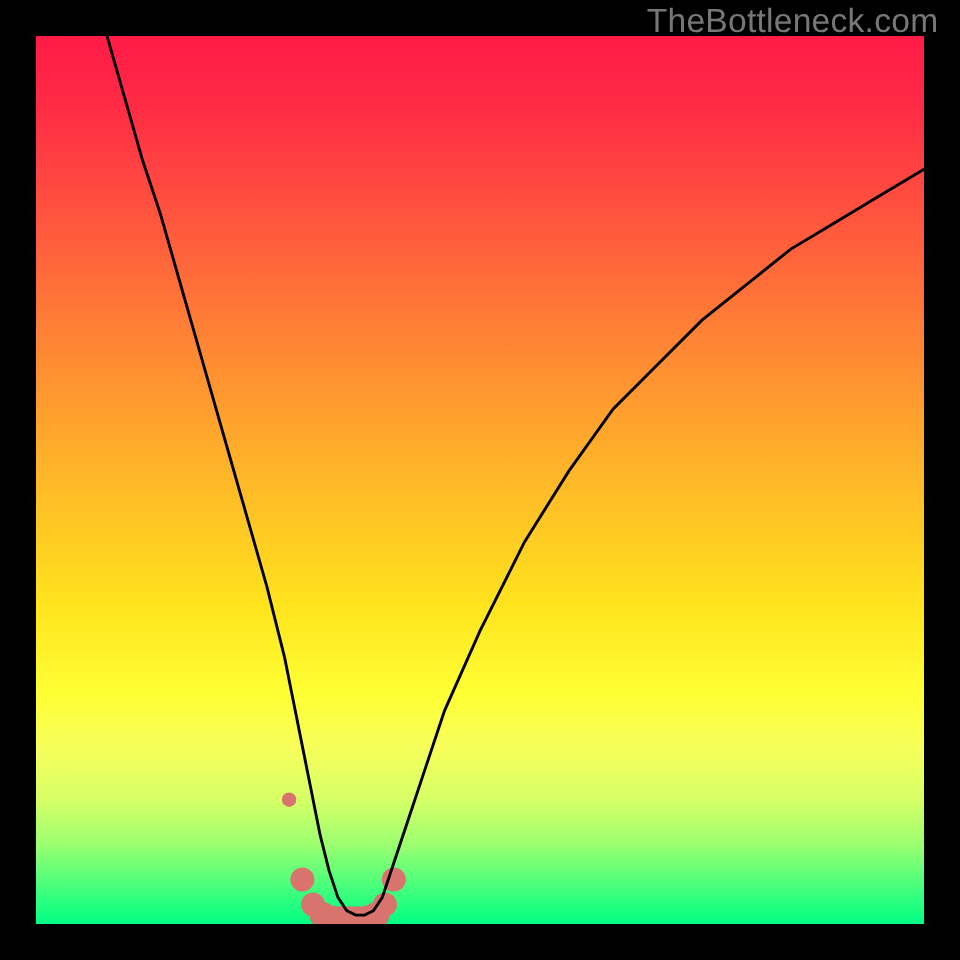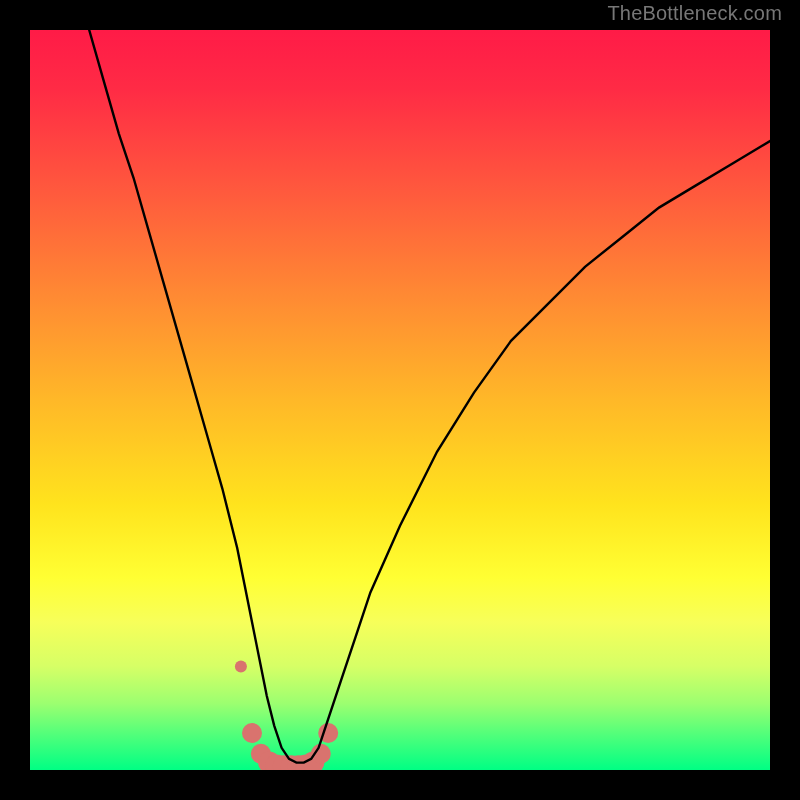--- a/index.html
+++ b/index.html
@@ -43,21 +43,21 @@
     inset: 0;
     width: 740px;
     height: 740px;
     overflow: visible;
   }
   .watermark {
     position: absolute;
     top: 2px;
     right: 18px;
     color: #777;
-    font-size: 20px;
+    font-size: 28px;
     letter-spacing: 0.2px;
     user-select: none;
   }
 </style>
 </head>
 <body>
 
 <div class="frame">
   <div class="gradient"></div>
   <svg class="curve" viewBox="0 0 740 740">

